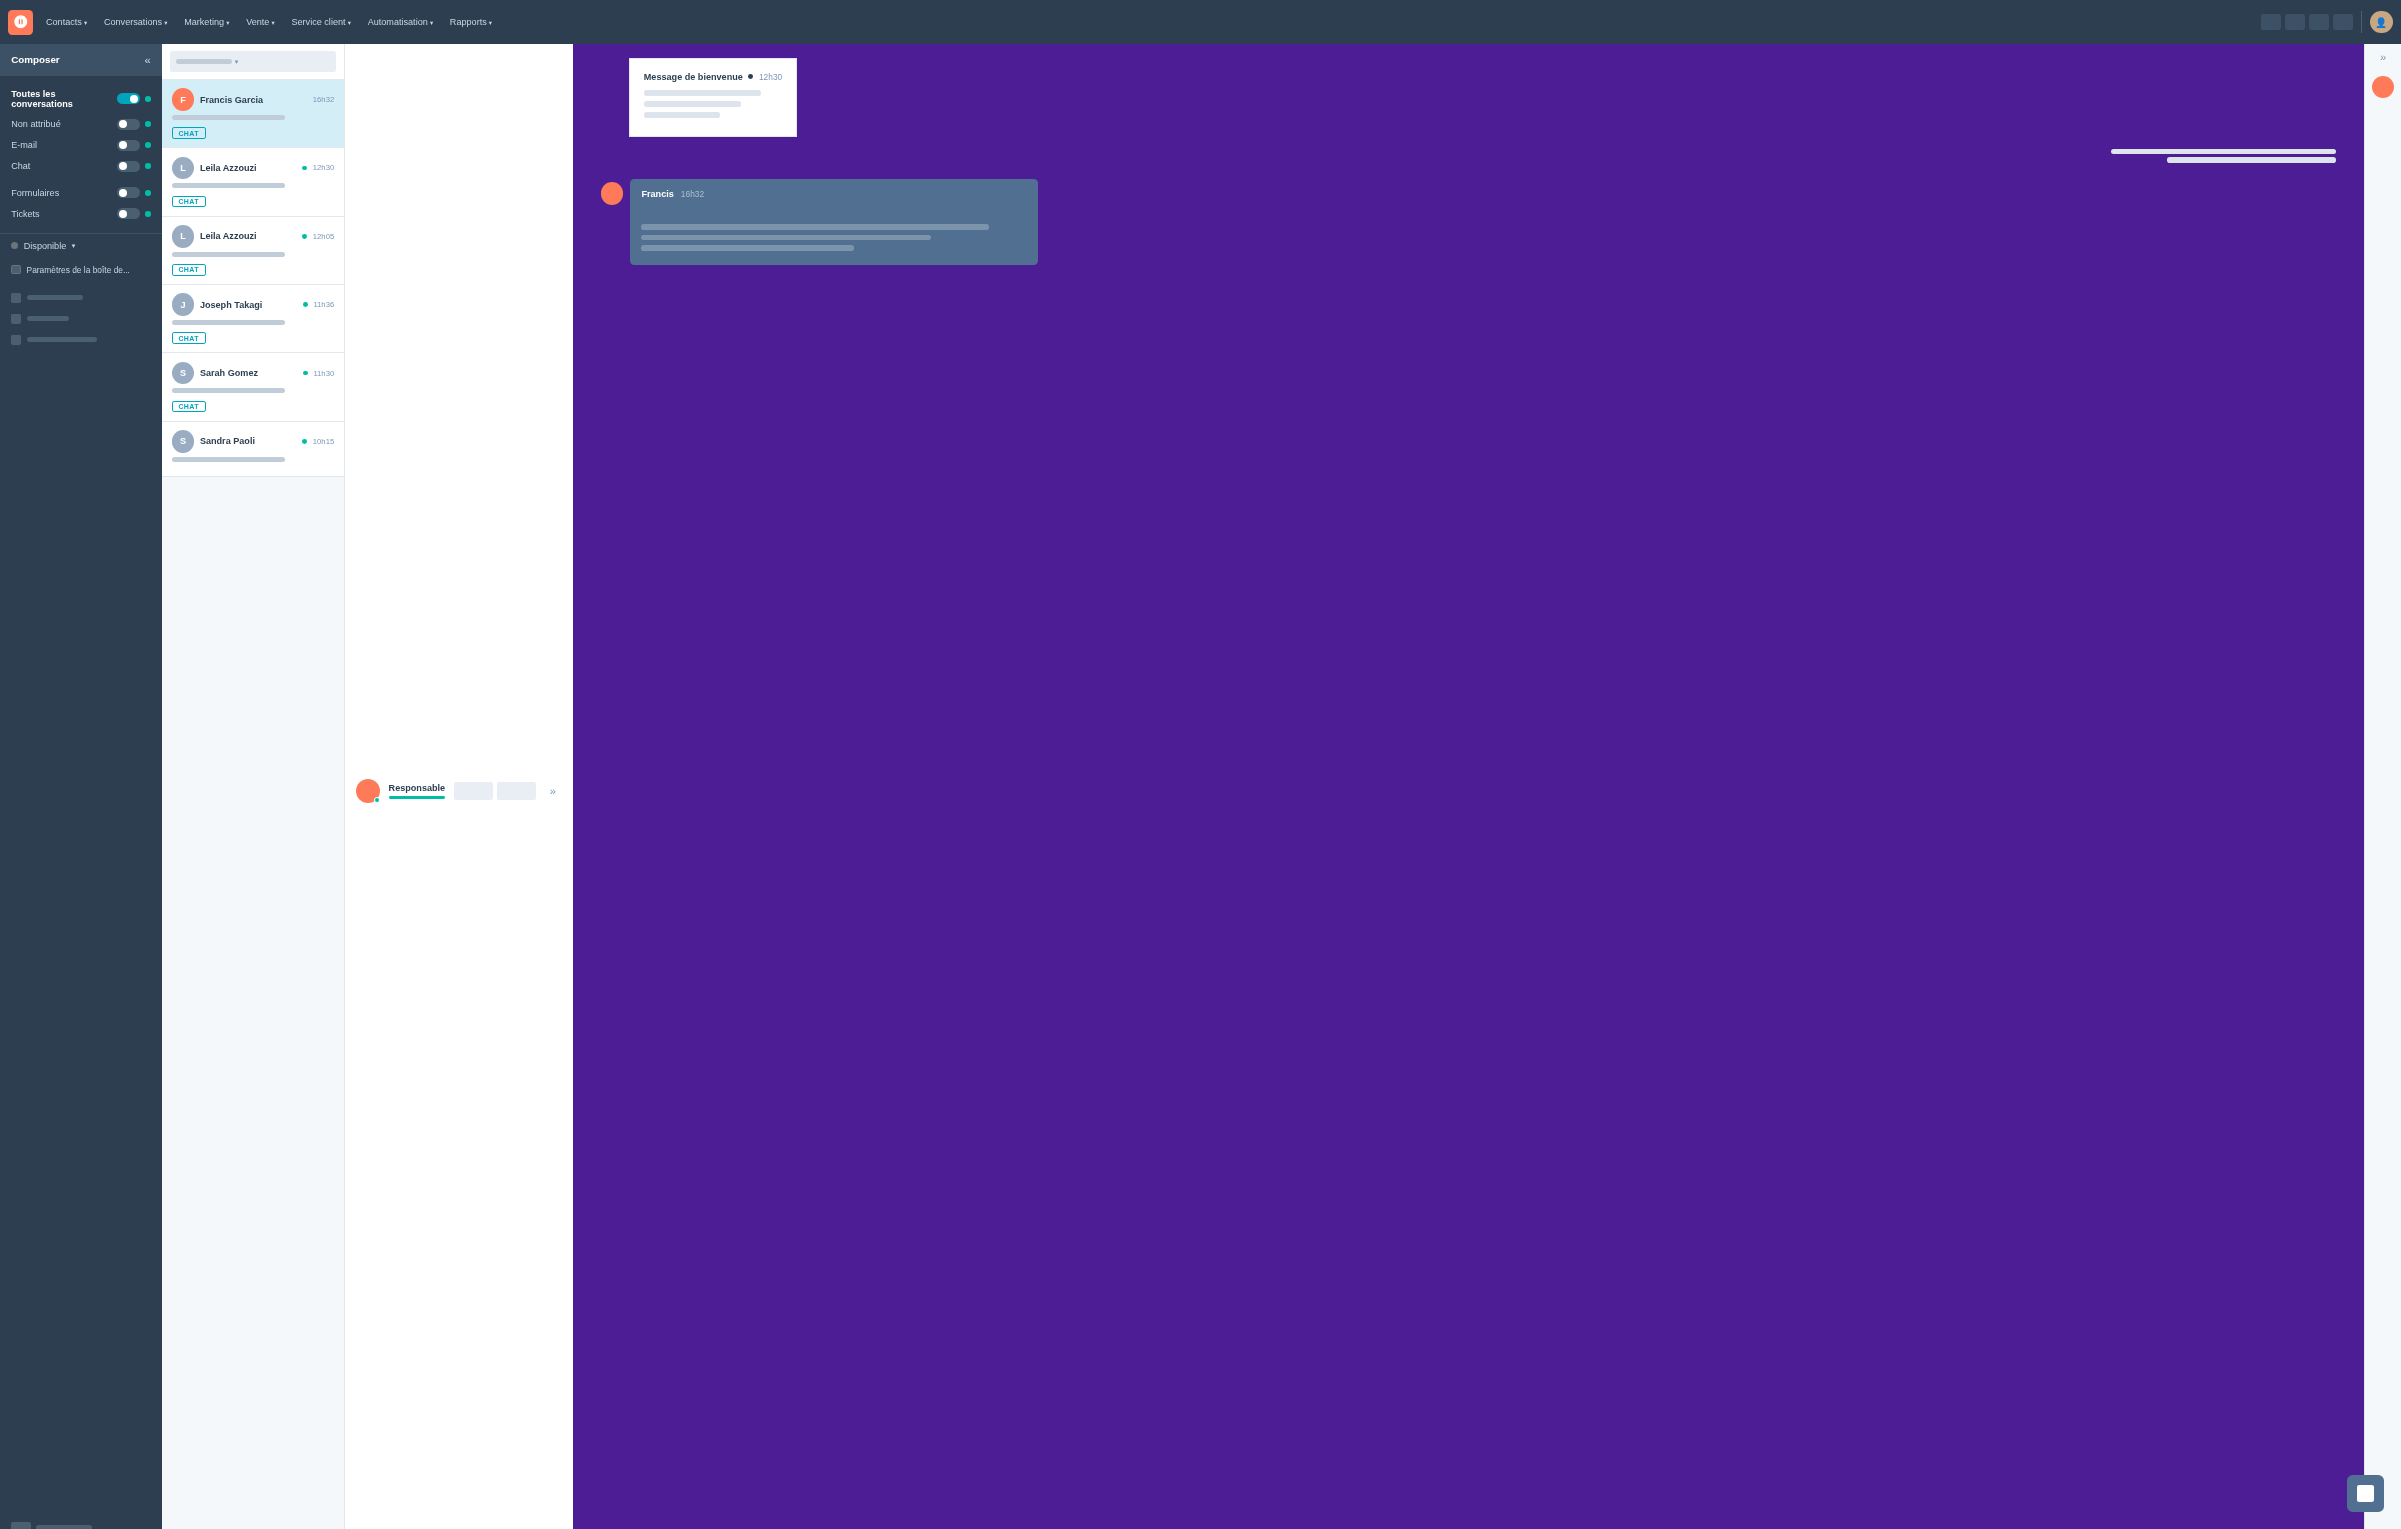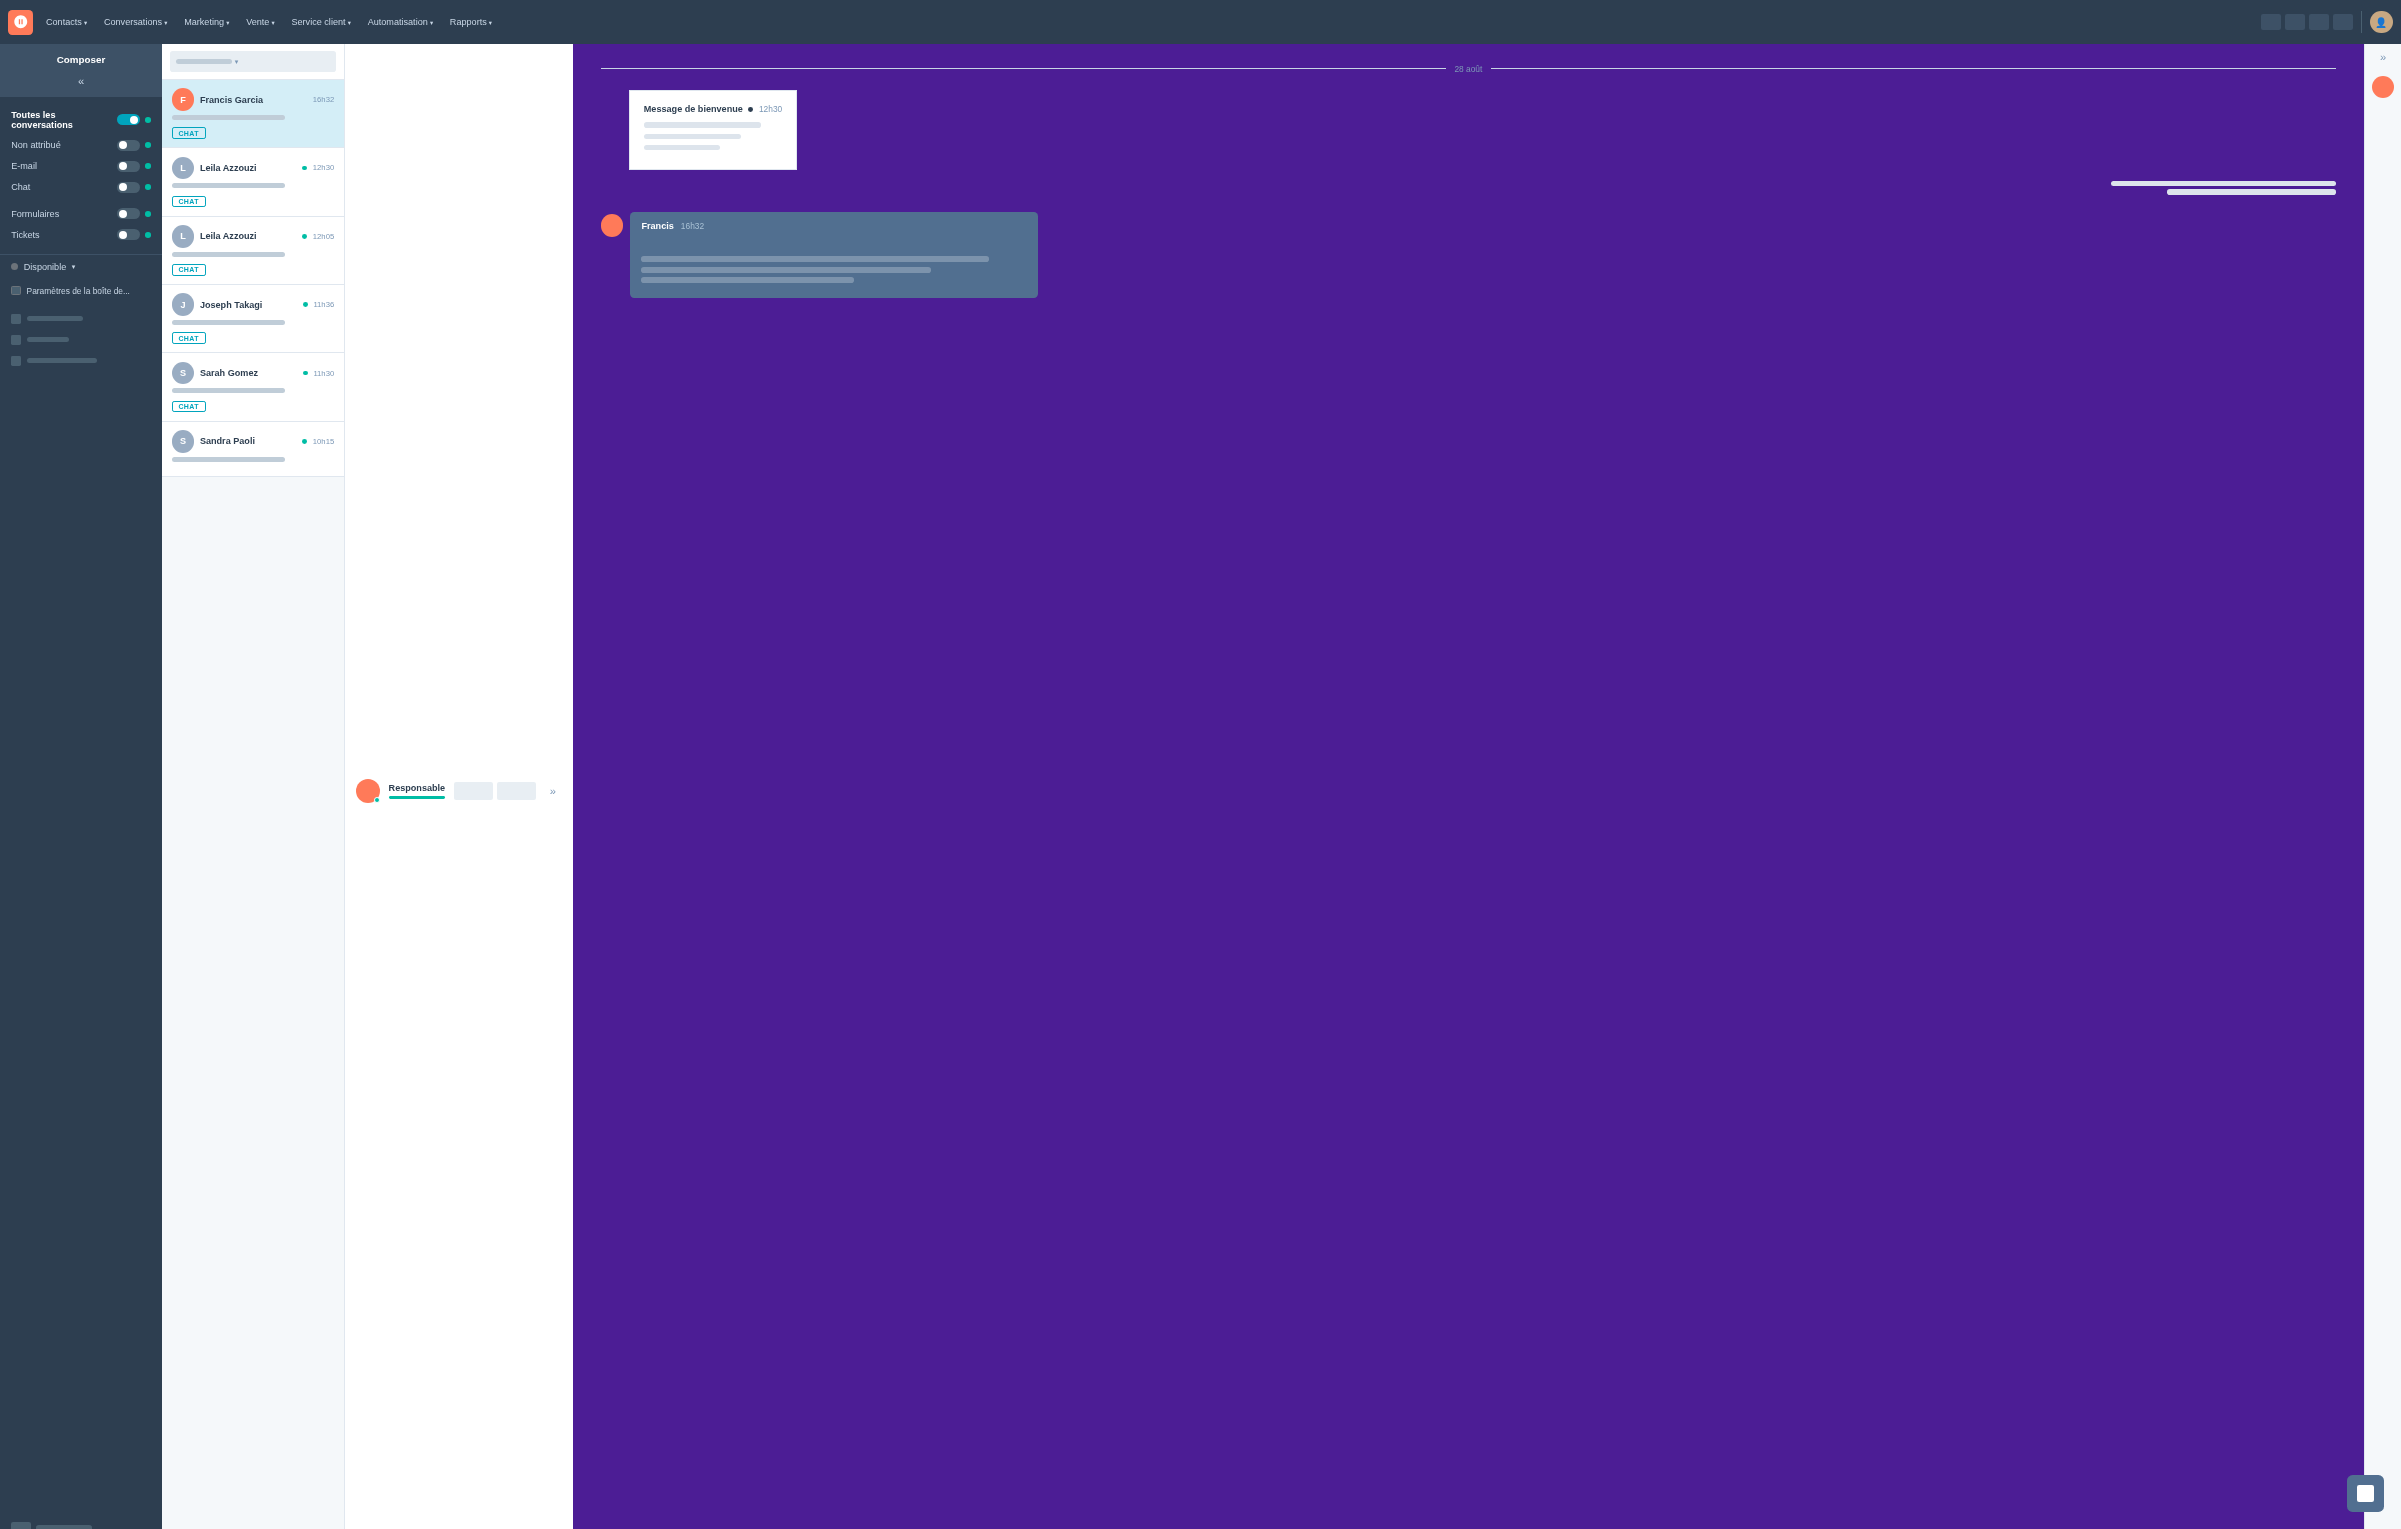--- a/index.html
+++ b/index.html
@@ -66,25 +66,23 @@
     
     .left-sidebar {
       width: 162px;
       background: #2d3e50;
       display: flex;
       flex-direction: column;
       flex-shrink: 0;
     }
     .composer-header {
       display: flex;
-      align-items: center;
       background: #3d5166;
       padding: 9.8px 11.2px;
-      gap: 10px;
-      flex-direction: column;
+      gap: 23px;
     }
     .composer-label {
       color: white;
       font-size: 9.8px;
       font-weight: 600;
       flex: 1;
     }
     .composer-collapse {
       color: #c8d6e5;
       font-size: 11.2px;
@@ -730,25 +728,20 @@
       </div>
       <div class="content-header-actions">
         <div class="content-header-btn"></div>
         <div class="content-header-btn"></div>
       </div>
       <div class="content-collapse-btn">»</div>
     </div>
 
     <div class="chat-area">
 
-      <div class="date-divider">
-        <div class="date-divider-line"></div>
-        <span class="date-divider-text">28 août</span>
-        <div class="date-divider-line"></div>
-      </div>
 
       <div class="welcome-bubble">
         <div class="welcome-bubble-header">
           <span class="welcome-bubble-title">Message de bienvenue</span>
           <div class="welcome-bubble-dot"></div>
           <span class="welcome-bubble-time">12h30</span>
         </div>
         <div class="text-bar" style="width:85%;"></div>
         <div class="text-bar" style="width:70%;"></div>
         <div class="text-bar" style="width:55%;"></div>

